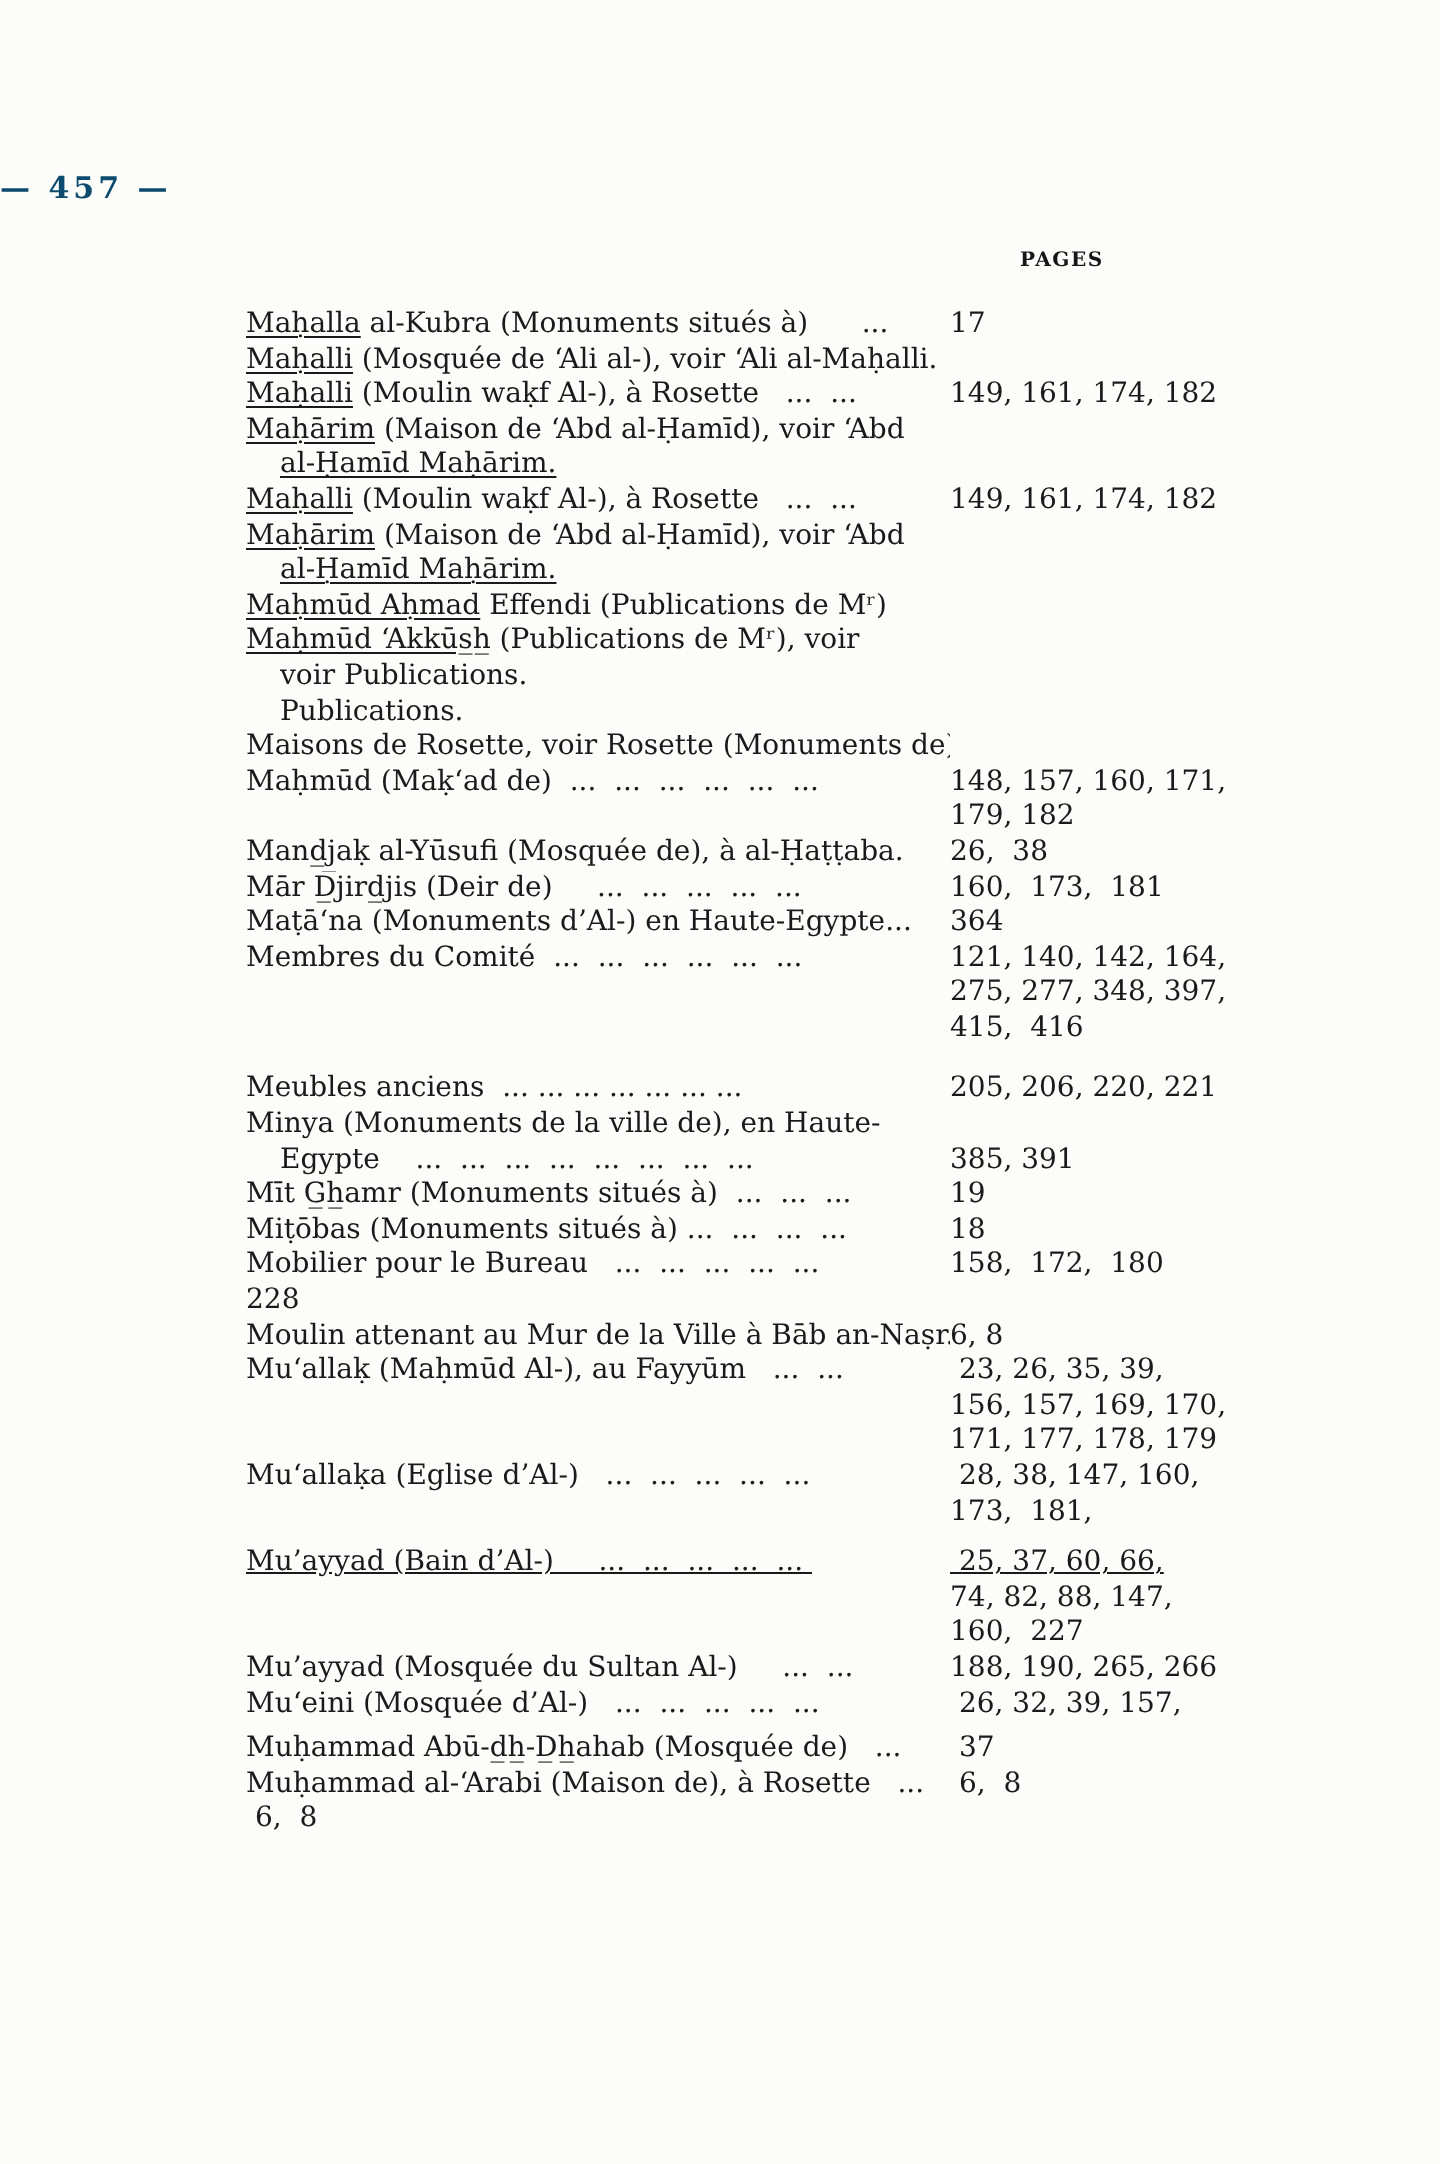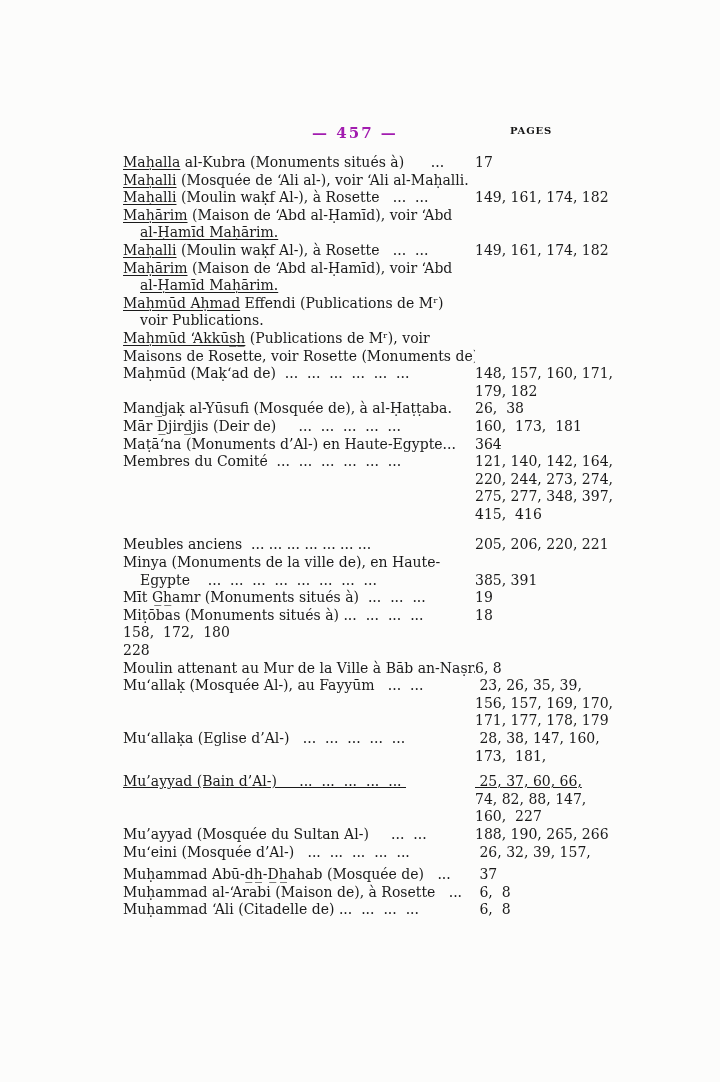--- a/index.html
+++ b/index.html
@@ -17,26 +17,25 @@
   }
   .scan-page {
     position: absolute;
     inset: 0;
   }
   .page-num {
     position: absolute;
     top: 85px;
     left: 0;
     right: 10px;
-    text-align: center;
+    text-align: left;
     font-size: 15px;
     font-weight: bold;
     letter-spacing: 2px;
-    color: #a21caf;
-    margin-top: 39px;
+    color: #0c4a6e;
   }
   .pages-label {
     position: absolute;
     top: 125px;
     left: 510px;
     font-size: 10px;
     font-weight: bold;
     letter-spacing: 0.8px;
     color: #161616;
   }
@@ -110,25 +109,29 @@
       </div>
       <div class="row">
         <span class="text indent"><span class="head">al-Ḥamīd Maḥārim.</span></span>
         <span class="pages"></span>
       </div>
       <div class="row">
         <span class="text"><span class="head">Maḥmūd Aḥmad</span><span> Effendi (Publications de Mʳ)</span></span>
         <span class="pages"></span>
       </div>
       <div class="row">
+        <span class="text"><span class="head">Maḥmūd ‘Akkūs̲h̲</span><span> (Publications de Mʳ), voir</span></span>
+        <span class="pages"></span>
+      </div>
+      <div class="row">
         <span class="text indent"><span>voir Publications.</span></span>
         <span class="pages"></span>
       </div>
       <div class="row">
-        <span class="text"><span class="head">Maḥmūd ‘Akkūs̲h̲</span><span> (Publications de Mʳ), voir</span></span>
+        <span class="text indent"><span>Publications.</span></span>
         <span class="pages"></span>
       </div>
       <div class="row">
         <span class="text"><span>Maisons de Rosette, voir Rosette (Monuments de)</span></span>
         <span class="pages"></span>
       </div>
       <div class="row">
         <span class="text"><span>Maḥmūd (Maḳ‘ad de)  ...  ...  ...  ...  ...  ... </span></span>
         <span class="pages">148, 157, 160, 171,</span>
       </div>
@@ -144,24 +147,20 @@
         <span class="text"><span>Mār D̲j̲ird̲j̲is (Deir de)     ...  ...  ...  ...  ... </span></span>
         <span class="pages">160,  173,  181</span>
       </div>
       <div class="row">
         <span class="text"><span>Maṭā‘na (Monuments d’Al-) en Haute-Egypte... </span></span>
         <span class="pages">364</span>
       </div>
       <div class="row">
         <span class="text"><span>Membres du Comité  ...  ...  ...  ...  ...  ... </span></span>
         <span class="pages">121, 140, 142, 164,</span>
-      </div>
-      <div class="row">
-        <span class="text"></span>
-        <span class="pages">220, 244, 273, 274,</span>
       </div>
       <div class="row">
         <span class="text"></span>
         <span class="pages">275, 277, 348, 397,</span>
       </div>
       <div class="row">
         <span class="text"></span>
         <span class="pages">415,  416</span>
       </div>
       <div class="row gap-lg">
@@ -178,31 +177,32 @@
       </div>
       <div class="row">
         <span class="text"><span>Mīt G̲h̲amr (Monuments situés à)  ...  ...  ... </span></span>
         <span class="pages">19</span>
       </div>
       <div class="row">
         <span class="text"><span>Miṭōbas (Monuments situés à) ...  ...  ...  ... </span></span>
         <span class="pages">18</span>
       </div>
       <div class="row">
+        <span class="text"><span>Mobilier pour le Bureau   ...  ...  ...  ...  ... </span></span>
         <span class="pages">158,  172,  180</span>
       </div>
       <div class="row">
         <span class="pages">228</span>
       </div>
       <div class="row">
         <span class="text"><span>Moulin attenant au Mur de la Ville à Bāb an-Naṣr. </span></span>
         <span class="pages">6, 8</span>
       </div>
       <div class="row">
-        <span class="text"><span>Mu‘allaḳ (Mosquée Al-), au Fayyūm   ...  ... </span></span>
+        <span class="text"><span>Mu‘allaḳ (Maḥmūd Al-), au Fayyūm   ...  ... </span></span>
         <span class="pages"> 23, 26, 35, 39,</span>
       </div>
       <div class="row">
         <span class="text"></span>
         <span class="pages">156, 157, 169, 170,</span>
       </div>
       <div class="row">
         <span class="text"></span>
         <span class="pages">171, 177, 178, 179</span>
       </div>
@@ -236,17 +236,16 @@
       </div>
       <div class="row gap-sm">
         <span class="text"><span>Muḥammad Abū-d̲h̲-D̲h̲ahab (Mosquée de)   ... </span></span>
         <span class="pages"> 37</span>
       </div>
       <div class="row">
         <span class="text"><span>Muḥammad al-‘Arabi (Maison de), à Rosette   ... </span></span>
         <span class="pages"> 6,  8</span>
       </div>
       <div class="row">
-        <span class="text"><span>Muḥammad ‘Ali (Citadelle de) ...  ...  ...  ... </span></span>
         <span class="pages"> 6,  8</span>
       </div>
     </div>
 </div>
 
 </body></html>

